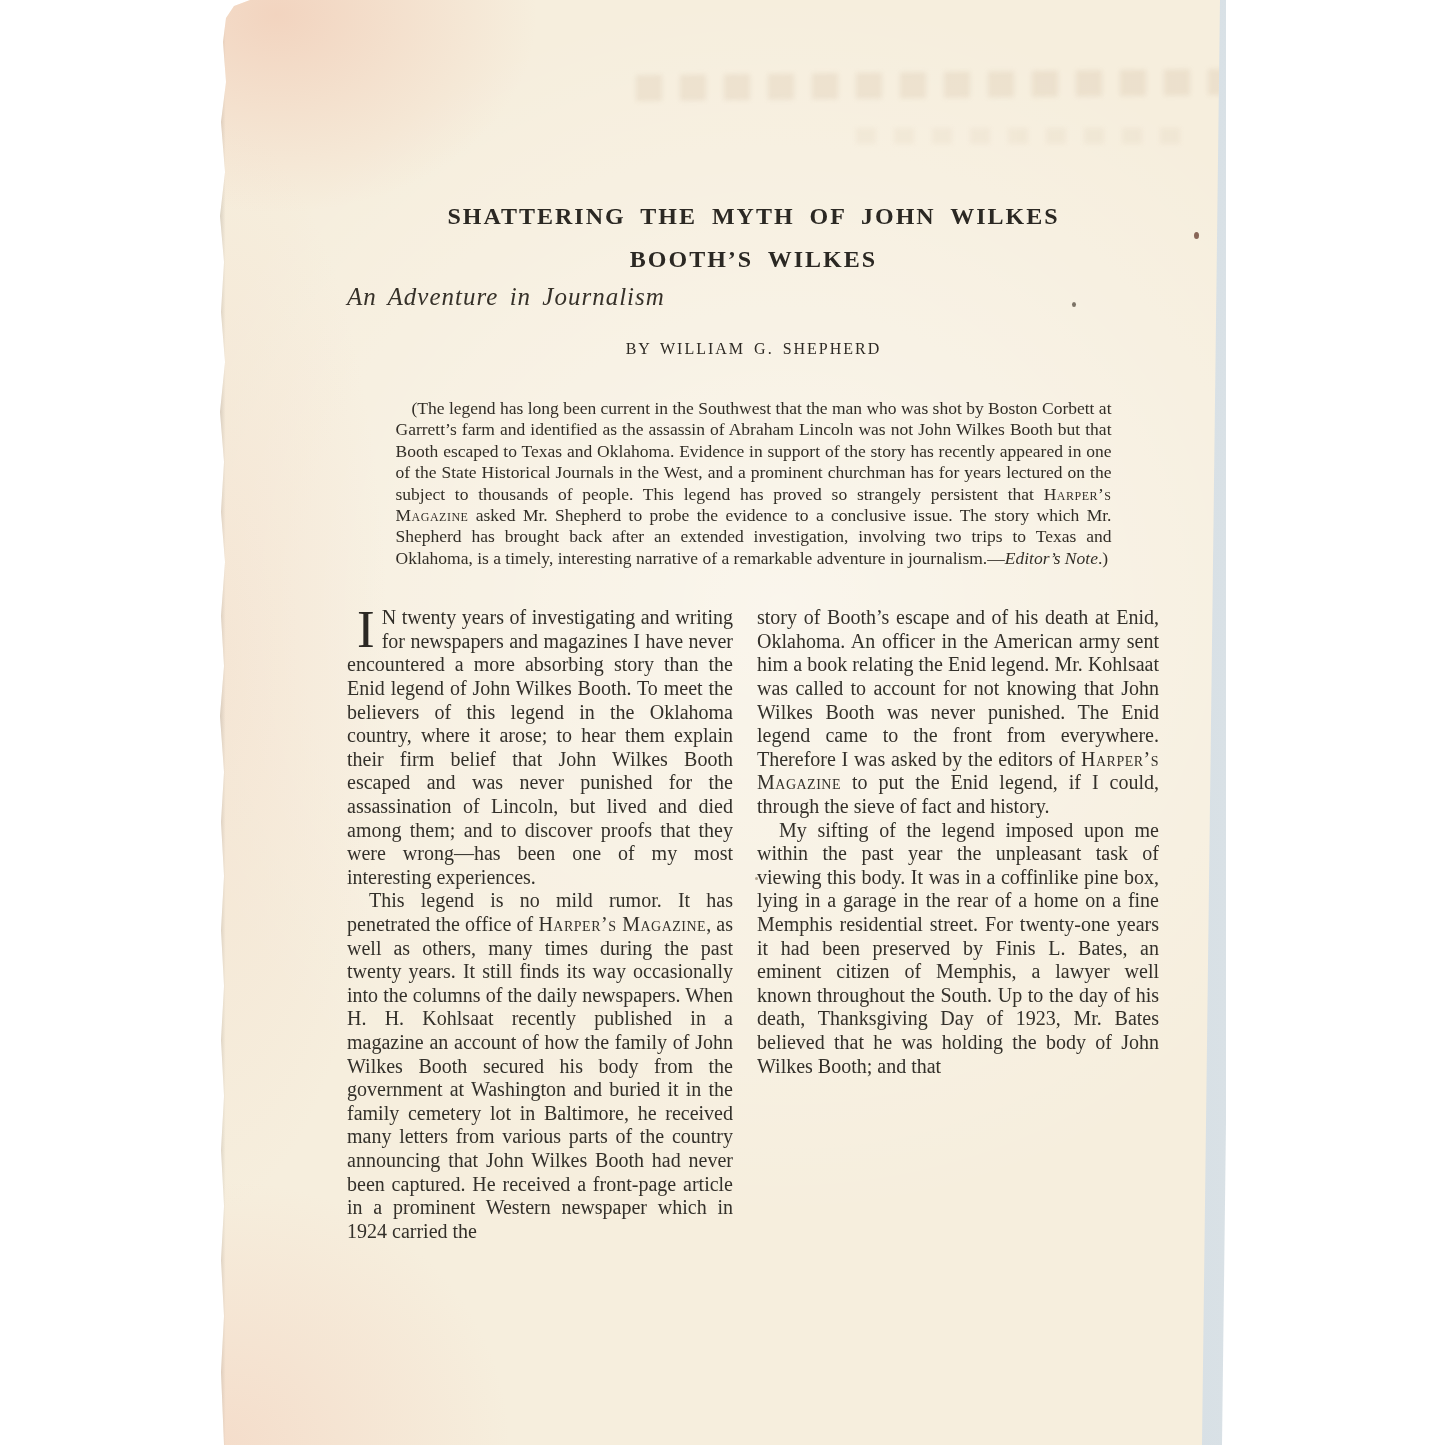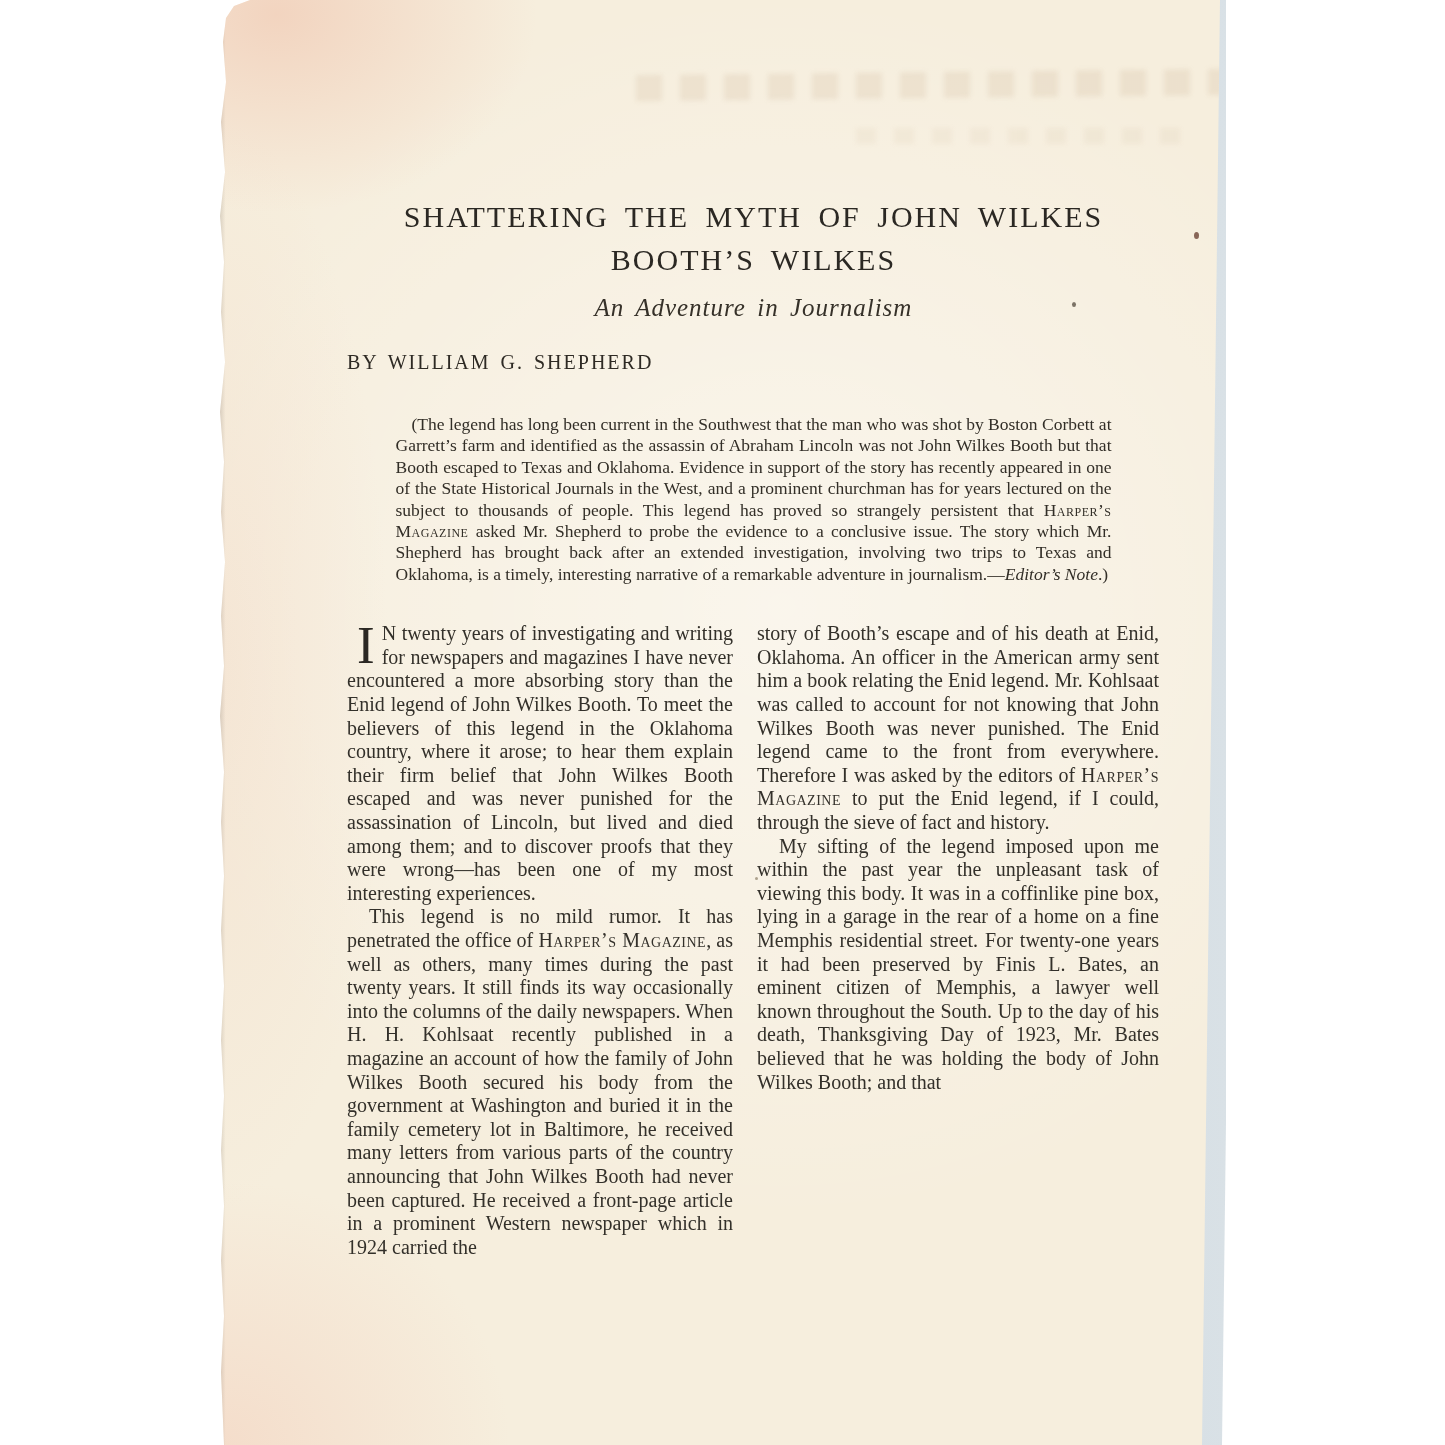--- a/index.html
+++ b/index.html
@@ -34,40 +34,40 @@
       986px 1445px, 1004px 0
     );
     color:#33302a;
   }
   .content{
     position:relative;
     padding:195px 66px 0 131px; 
   }
   .title{
     text-align:center;
-    font-weight:normal;
-    font-size:30px;
+    font-weight:bold;
+    font-size:24px;
     line-height:43px;
     letter-spacing:2px;
     word-spacing:7px;
     color:#2b2823;
   }
   .subtitle{
-    margin-top:13px;
-    text-align:center;
+    margin-top:2px;
+    text-align:left;
     font-style:italic;
     font-size:25px;
     letter-spacing:1px;
     word-spacing:4px;
     color:#363129;
   }
   .byline{
     margin-top:29px;
-    text-align:left;
-    font-size:20px;
+    text-align:center;
+    font-size:16px;
     letter-spacing:2px;
     word-spacing:3px;
     color:#2e2a24;
   }
   .editor-note{
     width:716px;
     margin:40px auto 0 auto;
     font-size:17.5px;
     line-height:21.4px;
     text-align:justify;

